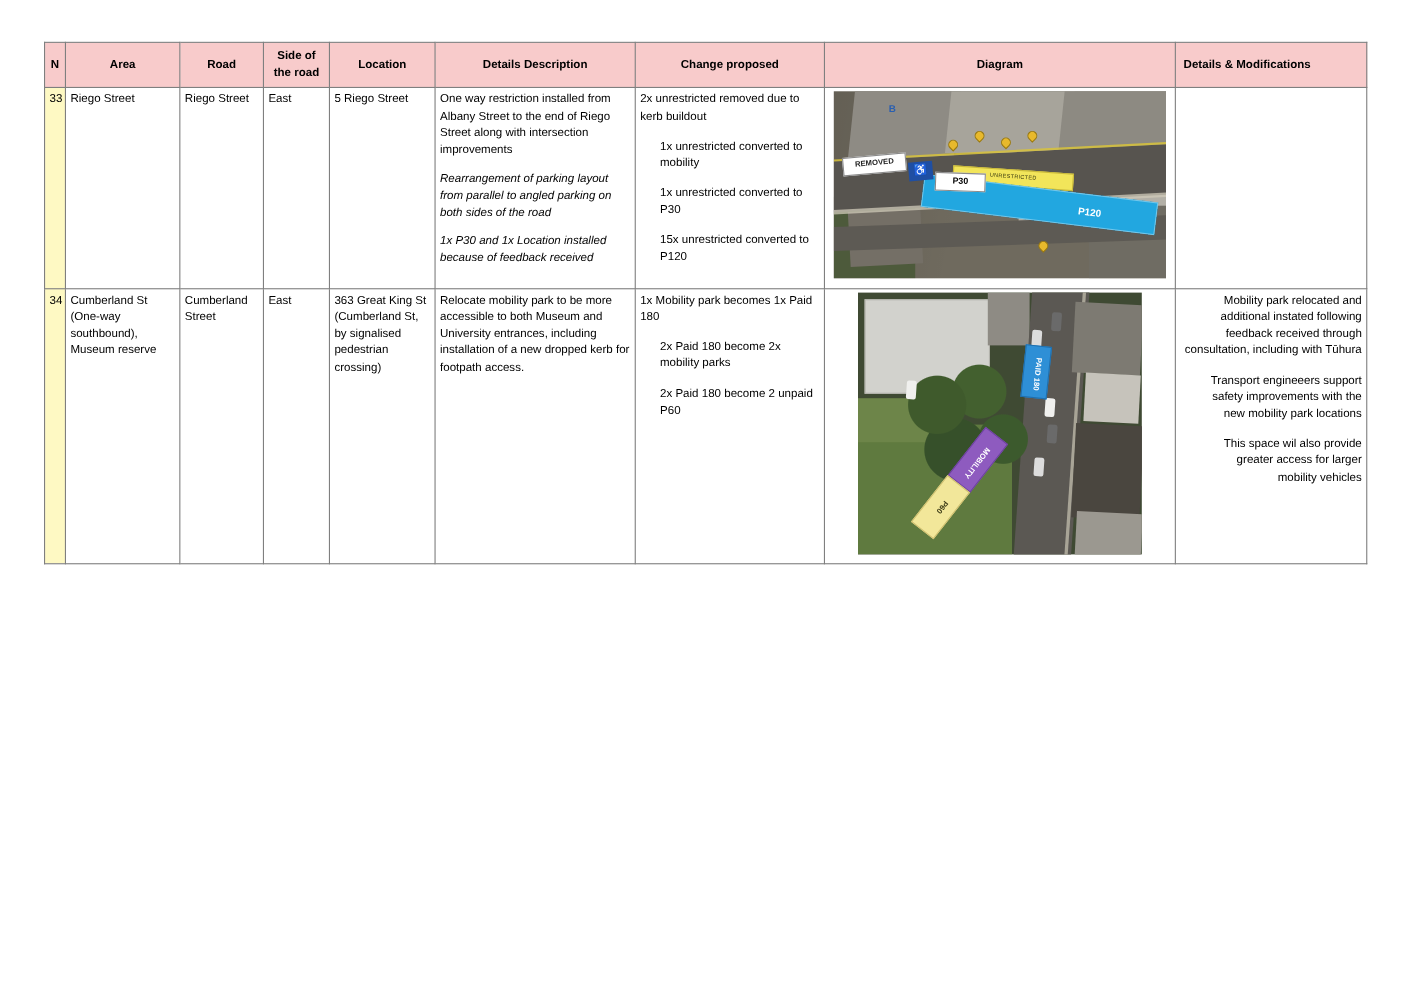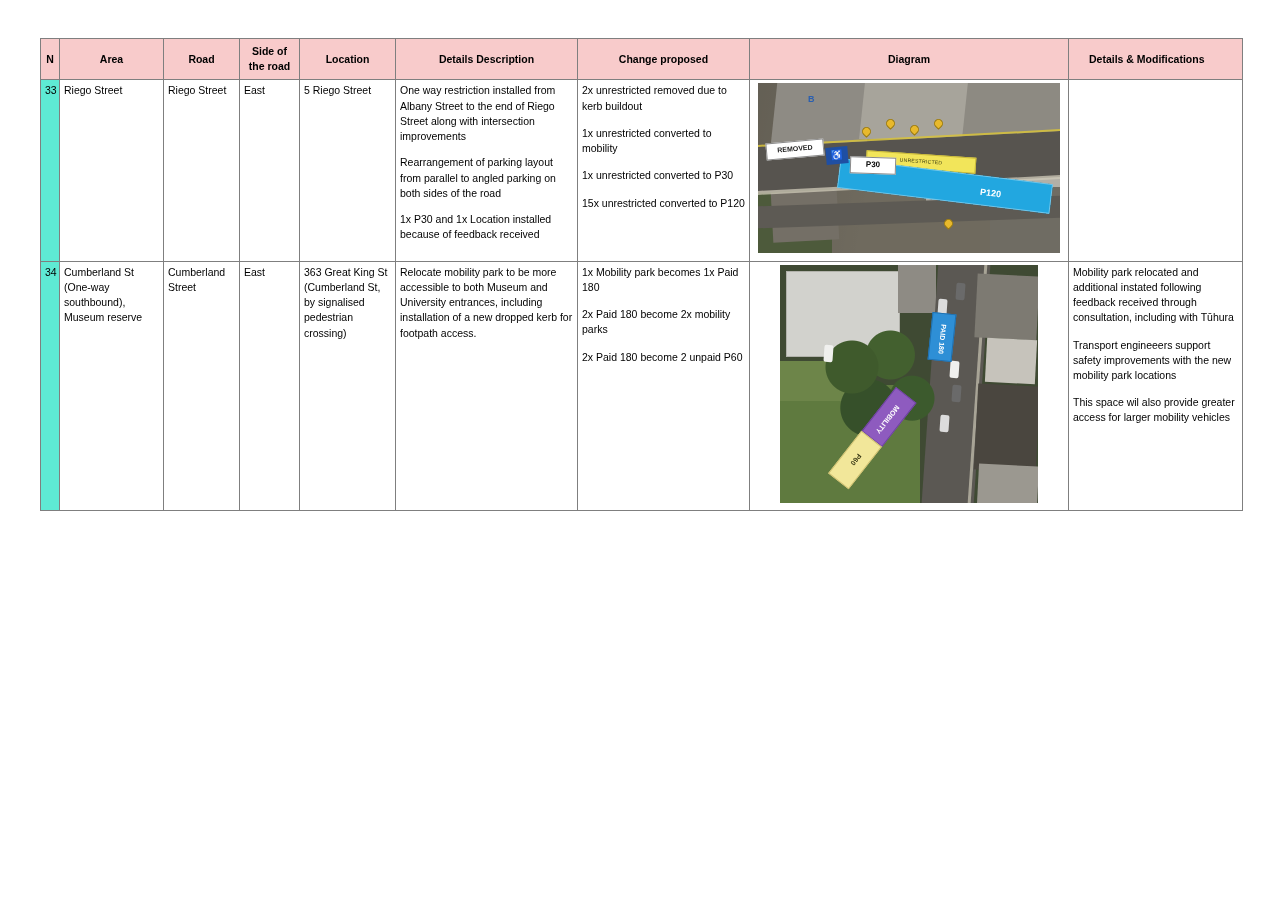--- a/index.html
+++ b/index.html
@@ -48,56 +48,58 @@
   tr.header-row td {
     background: #f8cbcb;
     text-align: center;
     font-weight: bold;
     vertical-align: middle;
     padding: 5px 3px;
     font-size: 10.5px;
   }
   tr.header-row td.details-head {
     text-align: left;
-    padding-left: 20px;
+    padding-left: 7px;
   }
   tr.section-row td {
     background: #fdf2cf;
     font-weight: bold;
     font-size: 10px;
     padding: 4px 5px 5px 5px;
   }
   td.num-cell {
-    background: #5eead4;
+    background: #fef9c3;
     text-align: left;
     font-weight: bold;
     font-size: 10.5px;
     vertical-align: middle;
     padding: 0;
   }
   td.mid {
     vertical-align: middle;
   }
   td.details-cell {
-    text-align: left;
+    text-align: right;
     vertical-align: middle;
     font-size: 10.5px;
     line-height: 1.5;
     padding: 6px 8px;
   }
   td.diagram-cell {
     vertical-align: middle;
     text-align: center;
     padding: 4px 2px;
   }
   .para + .para {
     margin-top: 11px;
+    font-style: italic;
   }
   .para-sm + .para-sm {
     margin-top: 12px;
+    margin-left: 18px;
   }
 
   
   .aerial {
     position: relative;
     display: inline-block;
     overflow: hidden;
   }
   .aerial1 {
     width: 302px;

